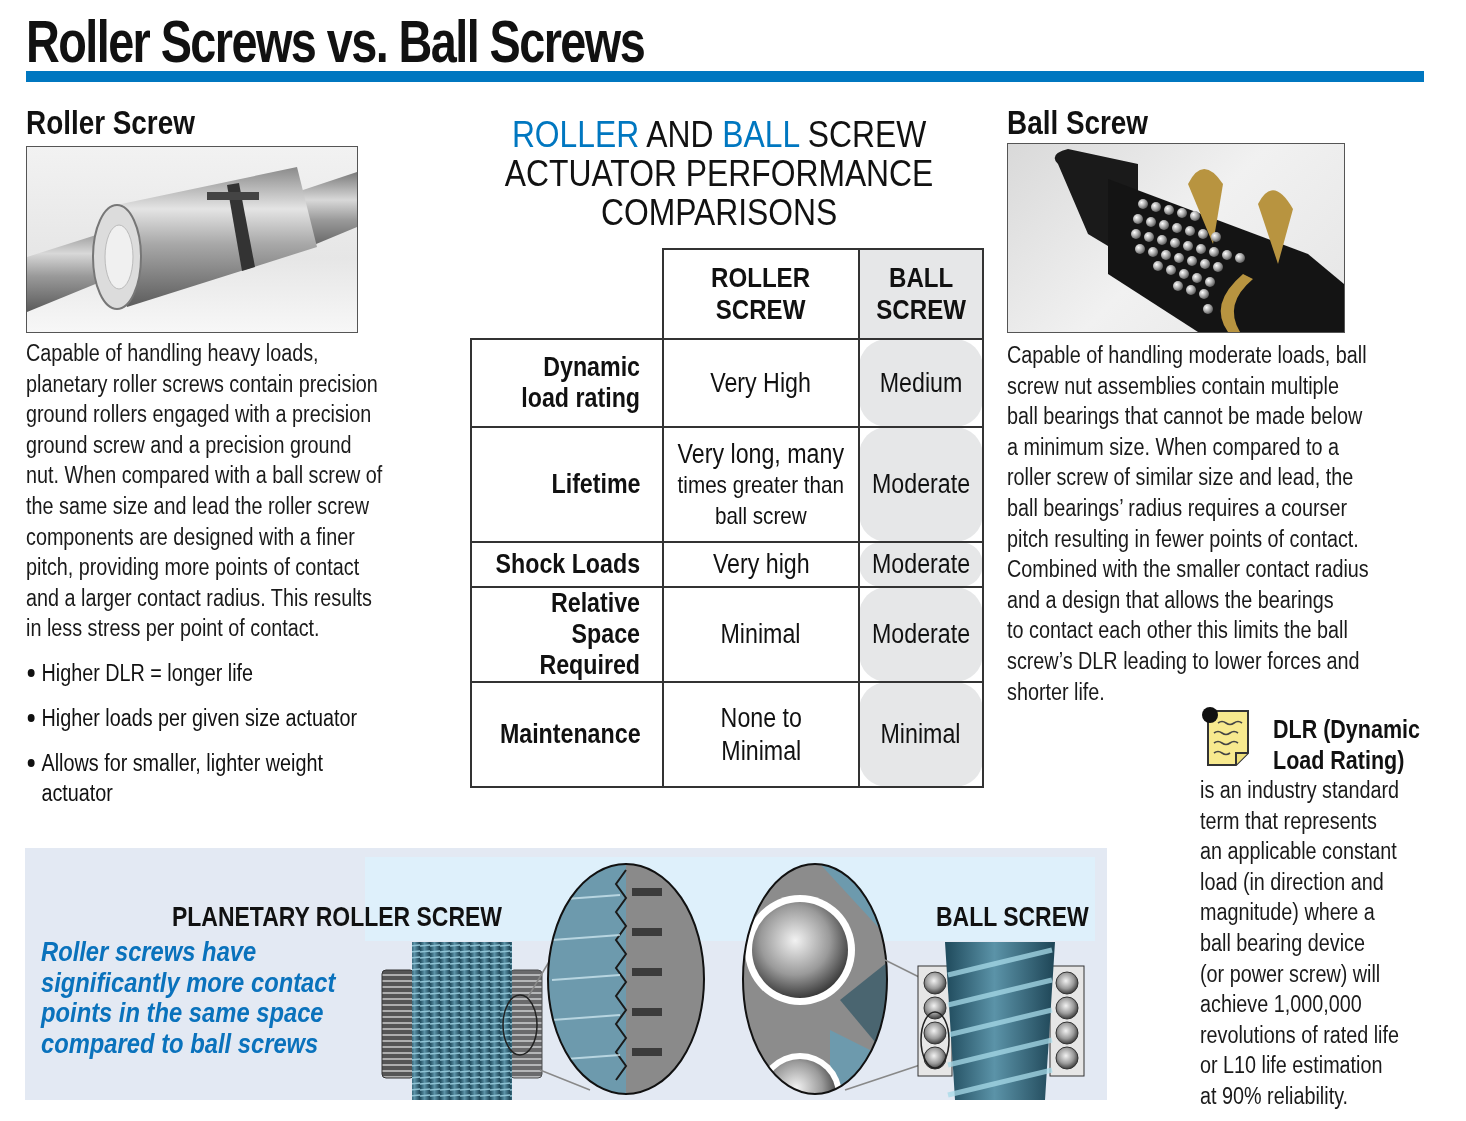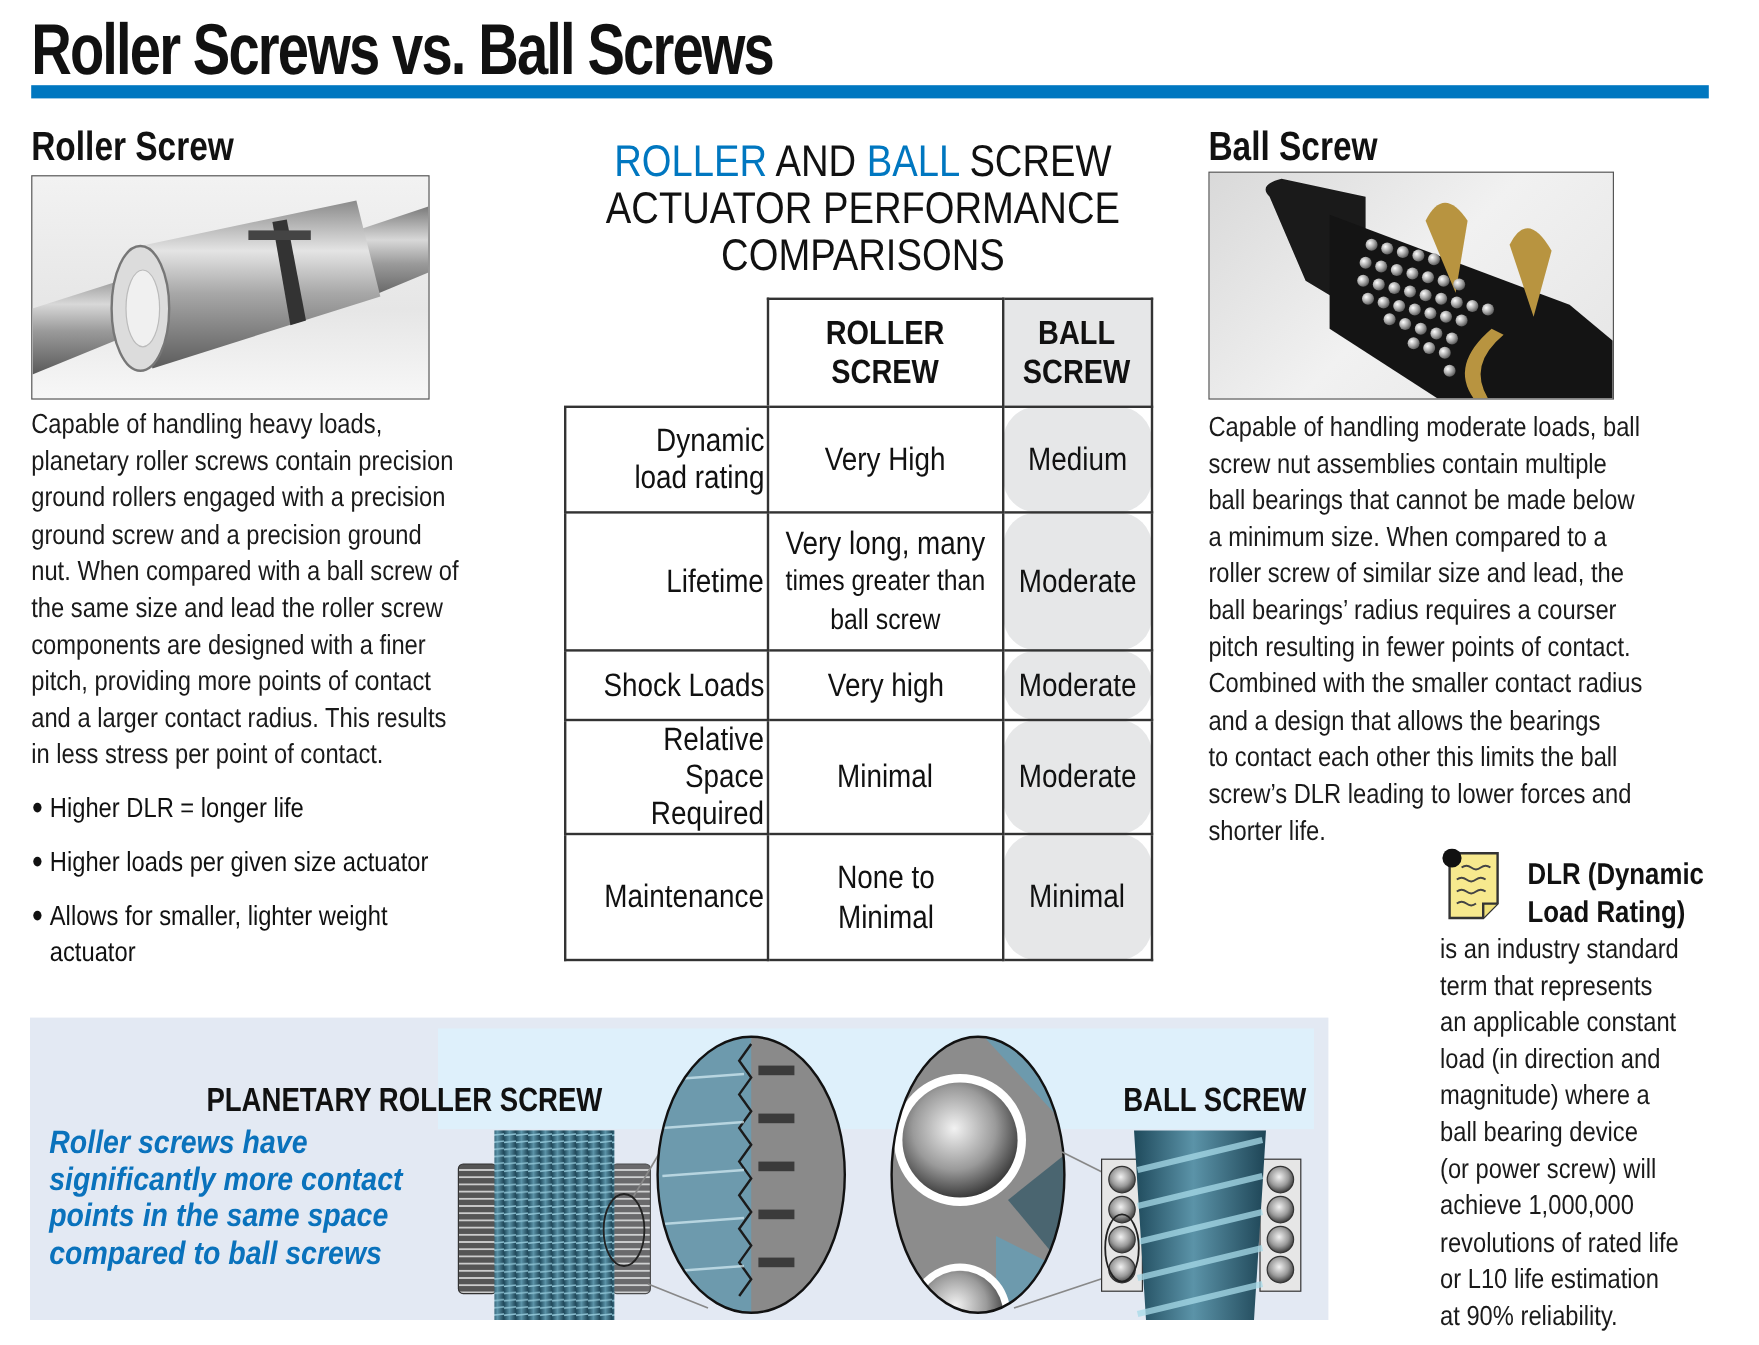--- a/index.html
+++ b/index.html
@@ -34,21 +34,21 @@
 
   #cmp-title { left: 470px; top: 115px; width: 488px; text-align: center; font-weight: normal;
                font-size: 37px; line-height: 39px; }
   #cmp-title .inner { display: inline-block; transform: scaleX(0.86); transform-origin: center top; white-space: nowrap; }
   .blue { color: #0077c0; }
 
   #cmp-table { left: 470px; top: 248px; border-collapse: collapse; }
   #cmp-table td { border: 2px solid #333; padding: 0; text-align: center; vertical-align: middle; }
   #cmp-table .blank { border: none; border-bottom: 2px solid #333; }
   #cmp-table .hdr { font-weight: bold; font-size: 28px; line-height: 32px; }
-  #cmp-table .rowh { font-weight: normal; font-size: 27px; line-height: 31px; text-align: right; padding-right: 2px; }
+  #cmp-table .rowh { font-weight: bold; font-size: 27px; line-height: 31px; text-align: right; padding-right: 22px; }
   #cmp-table .val { font-size: 27px; line-height: 33px; border-radius: 28px; }
   #cmp-table .gray { background: #e6e7e8; }
   .sq { display: inline-block; transform: scaleX(0.86); white-space: nowrap; }
   .sqr { display: inline-block; transform: scaleX(0.86); transform-origin: right center; white-space: nowrap; }
   .small { font-size: 24px; }
 
   #dlr-icon { left: 1200px; top: 707px; width: 52px; height: 60px; }
   #dlr-h { left: 1273px; top: 714px; font-weight: bold; font-size: 25px; line-height: 31px;
            transform: scaleX(0.86); transform-origin: left top; white-space: nowrap; }
   #dlr-body { left: 1200px; top: 775px; font-size: 23px; line-height: 30.6px; transform: scaleX(0.86);
@@ -148,21 +148,21 @@
   <tr style="height:88px">
     <td class="rowh"><span class="sqr"><span>Dynamic</span><br><span>load rating</span></span></td>
     <td class="val"><span class="sq">Very High</span></td>
     <td class="val gray"><span class="sq">Medium</span></td>
   </tr>
   <tr style="height:115px">
     <td class="rowh"><span class="sqr">Lifetime</span></td>
     <td class="val" style="line-height:30px"><span class="sq"><span>Very long, many</span><br><span class="small">times greater than</span><br><span class="small">ball screw</span></span></td>
     <td class="val gray"><span class="sq">Moderate</span></td>
   </tr>
-  <tr style="height:58px">
+  <tr style="height:45px">
     <td class="rowh"><span class="sqr">Shock Loads</span></td>
     <td class="val"><span class="sq">Very high</span></td>
     <td class="val gray"><span class="sq">Moderate</span></td>
   </tr>
   <tr style="height:92px">
     <td class="rowh"><span class="sqr"><span>Relative</span><br><span>Space</span><br><span>Required</span></span></td>
     <td class="val"><span class="sq">Minimal</span></td>
     <td class="val gray"><span class="sq">Moderate</span></td>
   </tr>
   <tr style="height:105px">

